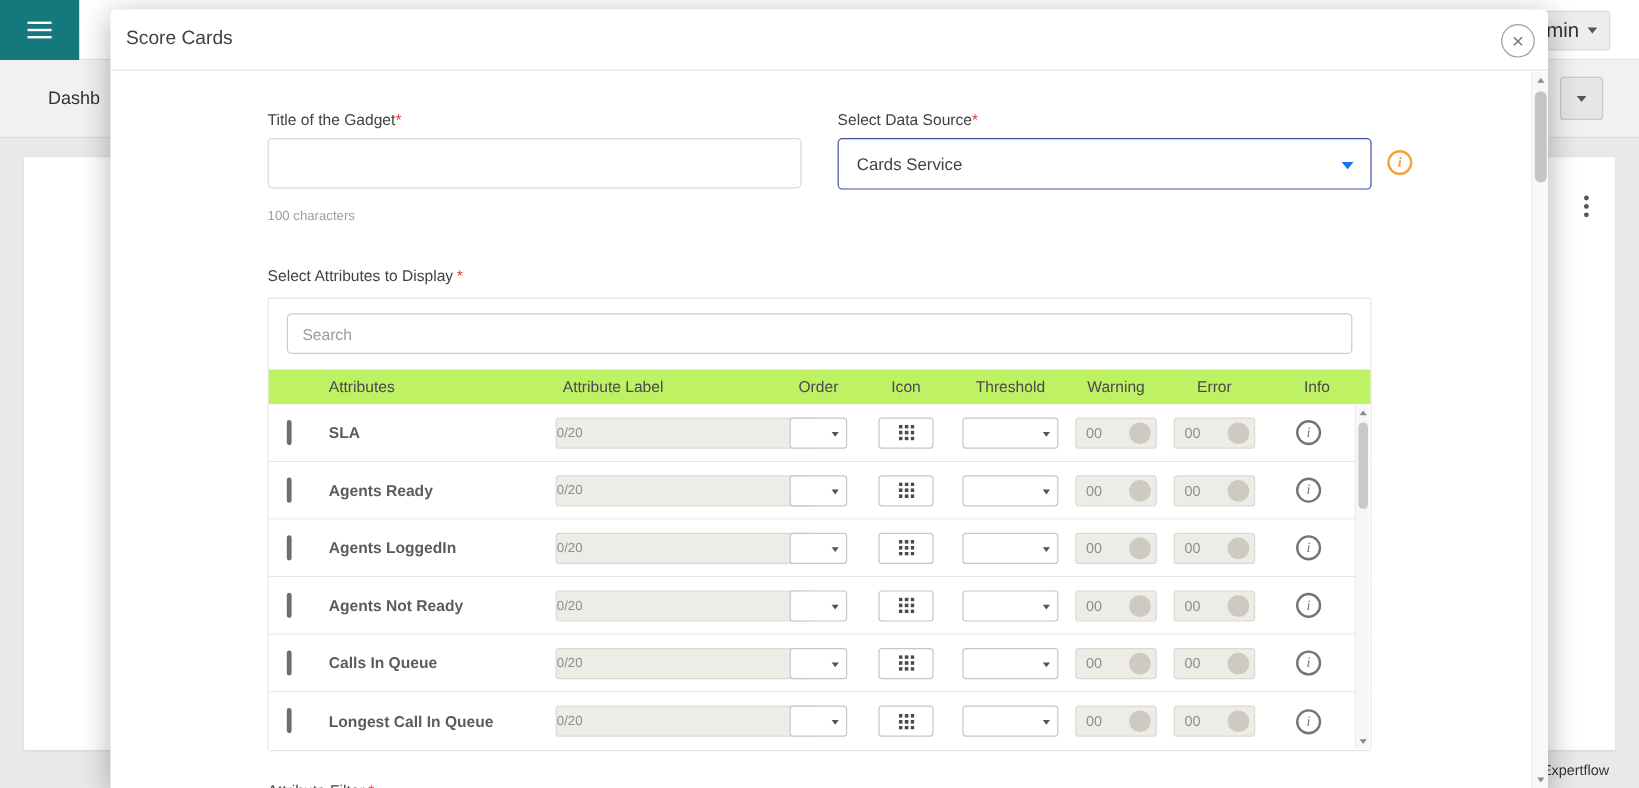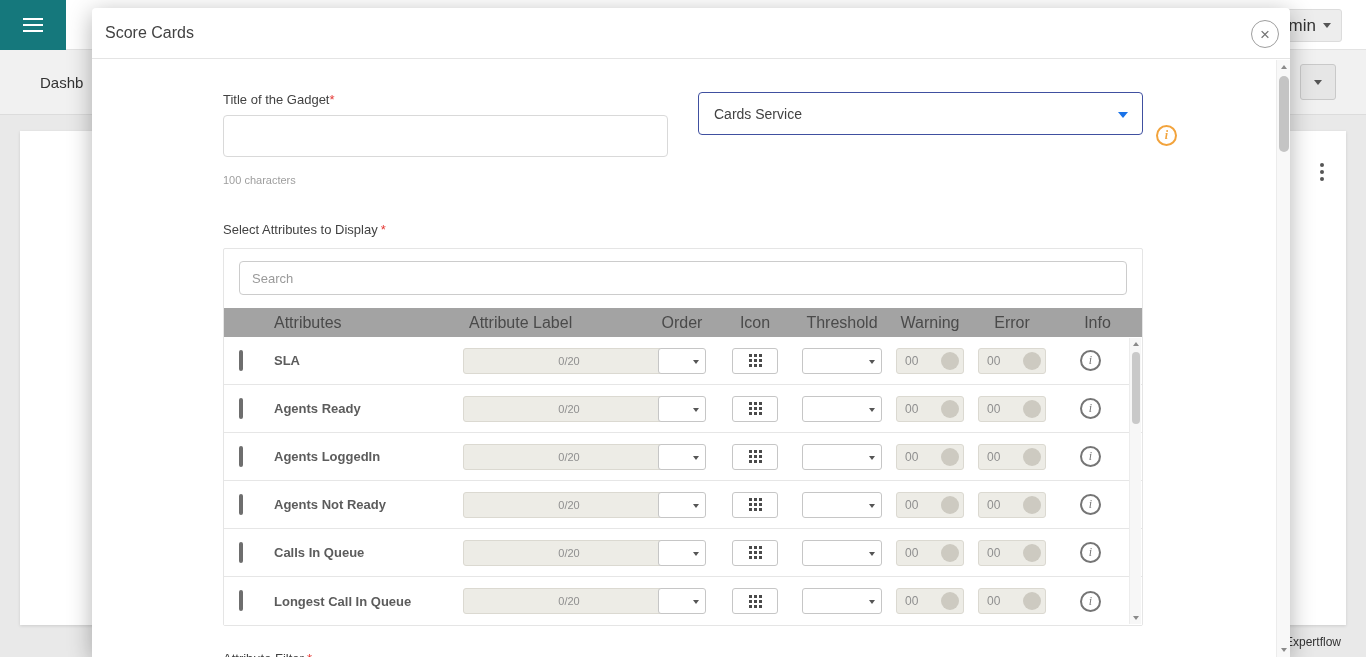--- a/index.html
+++ b/index.html
@@ -53,32 +53,32 @@
   .info-orange { position:absolute; right:-34px; top:33px; width:21px; height:21px; border:2px solid #f2a33c; border-radius:50%; color:#f2a33c; font-size:12px; font-weight:bold; font-style:italic; display:flex; align-items:center; justify-content:center; cursor:pointer; font-family:"Liberation Serif", serif; }
 
   .attr-head { display:flex; justify-content:space-between; align-items:flex-end; margin-top:36px; font-size:13px; color:#424242; }
   .attr-note { font-size:11px; color:#757575; padding-bottom:1px; }
 
   .panel { margin-top:11px; border:1px solid #e5e5e5; border-radius:2px; }
   .search { display:block; width:calc(100% - 30px); margin:12px 15px 13px; height:34px; border:1px solid #ccc; border-radius:4px; padding:0 12px; font-size:13px; color:#333; outline:none; }
   .search::placeholder { color:#9a9a9a; }
 
   .thead, .trow { display:grid; grid-template-columns:38px 200px 187px 66px 80px 94px 82px 82px 1fr; align-items:center; }
-  .thead { background:#a3a3a3; height:29px; font-size:16px; color:#4a4a4a; }
+  .thead { background:#bef264; height:29px; font-size:13px; color:#4a4a4a; }
   .th { text-align:center; }
   .th-attributes { padding-left:12px; text-align:left; }
   .th-label { padding-left:7px; text-align:left; }
 
   .tbody { position:relative; }
   .trow { height:48px; border-bottom:1px solid #e6e6e6; background:#fff; }
   .trow:last-child { border-bottom:none; }
 
   .checkbox { width:18px; height:18px; border:2px solid #6e6e6e; border-radius:2px; margin-left:15px; background:#fff; cursor:pointer; }
   .attr-name { padding-left:12px; font-size:13px; color:#5c5c5c;font-weight:bold; }
-  .label-input { position:relative; width:216px; height:26px; background:#edece6; border:1px solid #dbd9d1; border-radius:3px; display:flex; align-items:center; justify-content:center; padding-right:4px; margin-left:1px; cursor:text; }
+  .label-input { position:relative; width:216px; height:26px; background:#edece6; border:1px solid #dbd9d1; border-radius:3px; display:flex; align-items:center; justify-content:flex-start; padding-right:4px; margin-left:1px; cursor:text; }
   .counter { font-size:11px; color:#8f8f8f; }
 
   .mini-select { position:relative; width:48px; height:26px; border:1px solid #c6c6c6; border-radius:3px; background:#fff; margin:0 auto; cursor:pointer; }
   .mini-select.wide { width:80px; }
   .sel-caret { position:absolute; right:6px; top:11px; width:0; height:0; border-left:3.5px solid transparent; border-right:3.5px solid transparent; border-top:4.5px solid #555; }
 
   .icon-btn { width:46px; height:26px; border:1px solid #c6c6c6; border-radius:3px; background:#fff; margin:0 auto; display:flex; align-items:center; justify-content:center; cursor:pointer; padding:0; }
 
   .num-field { position:relative; width:68px; height:26px; background:#edece6; border:1px solid #dbd9d1; border-radius:3px; margin:0 auto; display:flex; align-items:center; padding-left:8px; cursor:text; }
   .num { font-size:12px; color:#8f8f8f; }
@@ -150,20 +150,23 @@
     <div class="form-row">
       <div class="col">
         <label class="field-label">
           <span>Title of the Gadget</span><span class="req">*</span>
         </label>
         <input class="text-input" style="">
         <div class="helper">100 characters</div>
       </div>
 
       <div class="col rel">
+        <label class="field-label">
+          <span>Select Data Source</span><span class="req">*</span>
+        </label>
         <div class="select-box">
           <span>Cards Service</span>
           <span class="blue-caret"></span>
         </div>
         <span class="info-orange">i</span>
       </div>
     </div>
 
     <div class="attr-head">
       <div>

